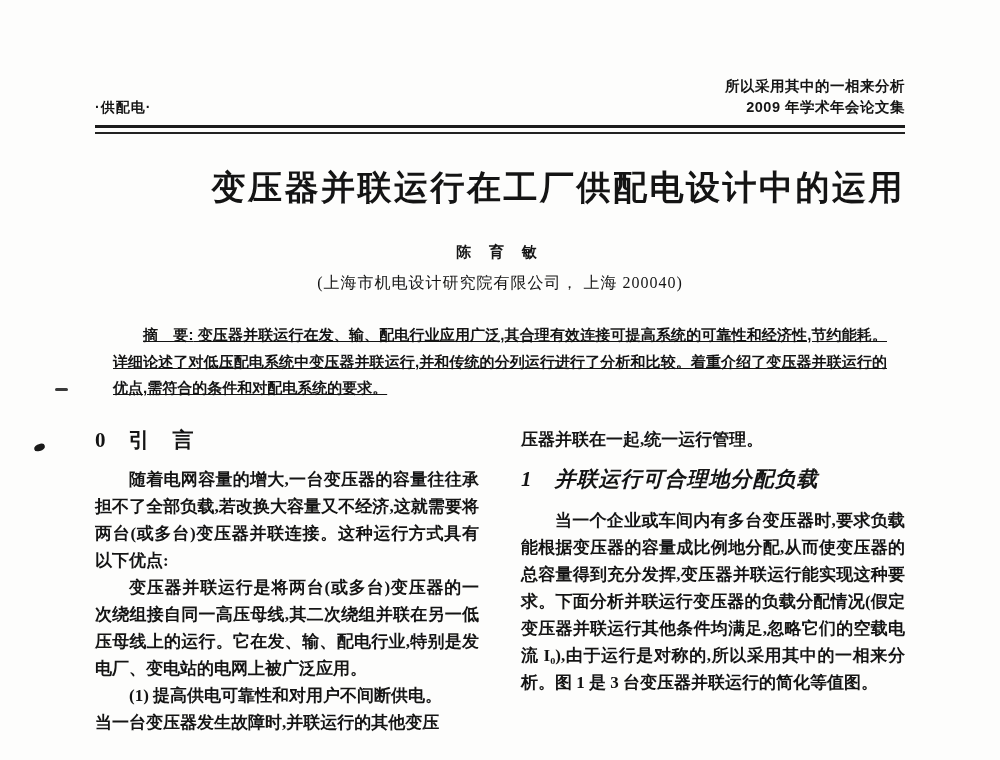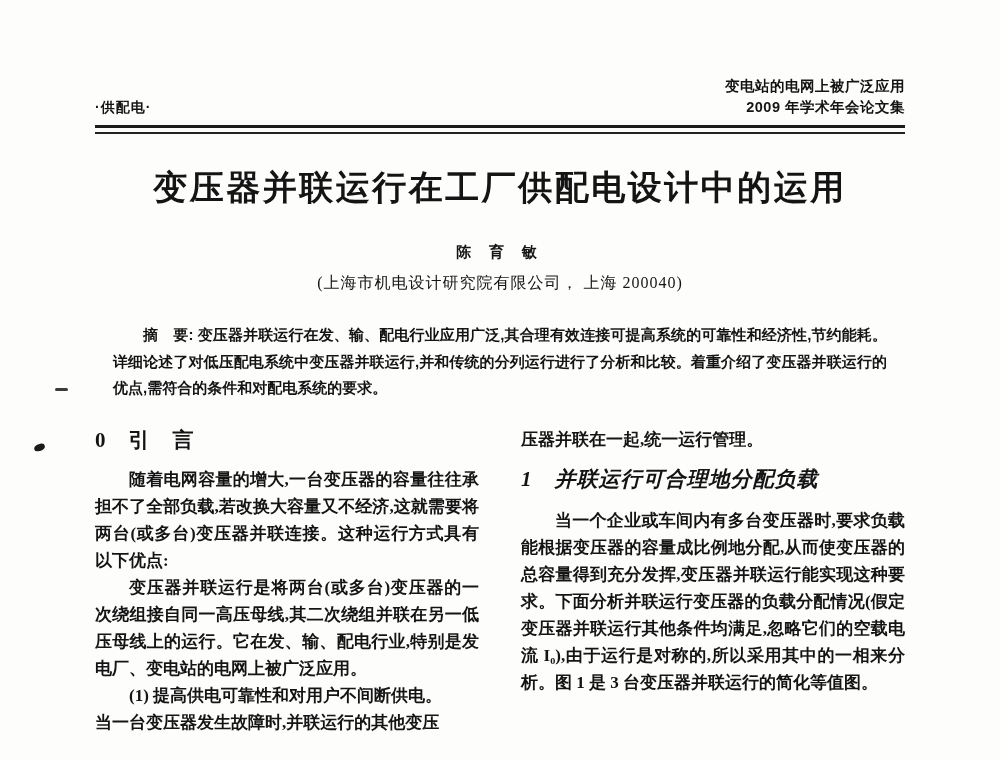--- a/index.html
+++ b/index.html
@@ -28,21 +28,21 @@
 
   .double-rule {
     margin-top: 7px;
     height: 9px;
     border-top: 3px solid #1c1c1c;
     border-bottom: 2.5px solid #222;
   }
 
   .title {
     margin-top: 34px;
-    text-align: center;
+    text-align: right;
     font-size: 34px;
     font-weight: bold;
     letter-spacing: 2.5px;
     line-height: 1.2;
   }
 
   .author {
     margin-top: 34px;
     text-align: center;
     font-size: 15px;
@@ -57,20 +57,21 @@
   }
 
   .abstract {
     margin: 28px 18px 0 18px;
     font-family: "Liberation Sans", "DejaVu Sans", sans-serif;
     font-size: 15px;
     font-weight: bold;
     line-height: 1.78;
     text-align: justify;
     text-indent: 2em;
+    text-decoration: underline;
   }
   .keywords {
     margin: 3px 18px 0 18px;
     font-family: "Liberation Sans", "DejaVu Sans", sans-serif;
     font-size: 15px;
     font-weight: bold;
     line-height: 1.7;
     text-indent: 2em;
   }
 
@@ -118,21 +119,21 @@
 </style>
 </head>
 <body>
 
 <div class="page">
   <div class="content">
 
     <div class="hdr">
       <div class="col-label">·供配电·</div>
       <div class="org">
-        <div>变电站的电网上被广泛应用</div>
+        <div>所以采用其中的一相来分析</div>
         <div>2009 年学术年会论文集</div>
       </div>
     </div>
 
     <div class="double-rule"></div>
 
     <h1 class="title">变压器并联运行在工厂供配电设计中的运用</h1>
 
     <div class="author">陈 育 敏</div>
     <div class="affiliation">(上海市机电设计研究院有限公司，  上海  200040)</div>

